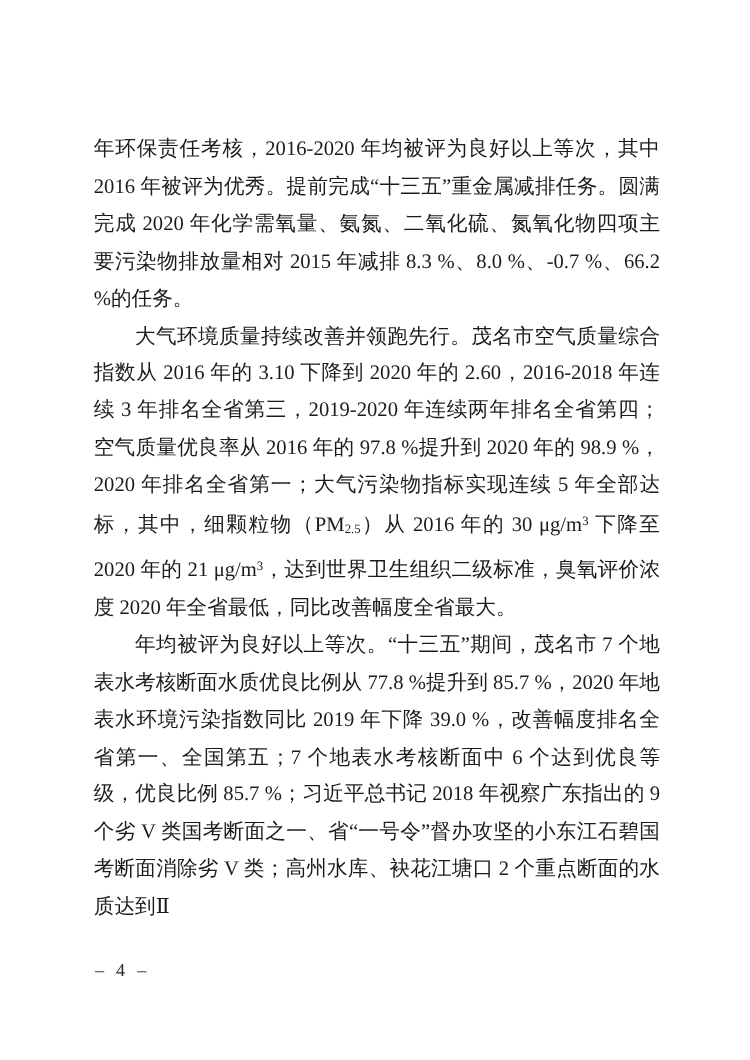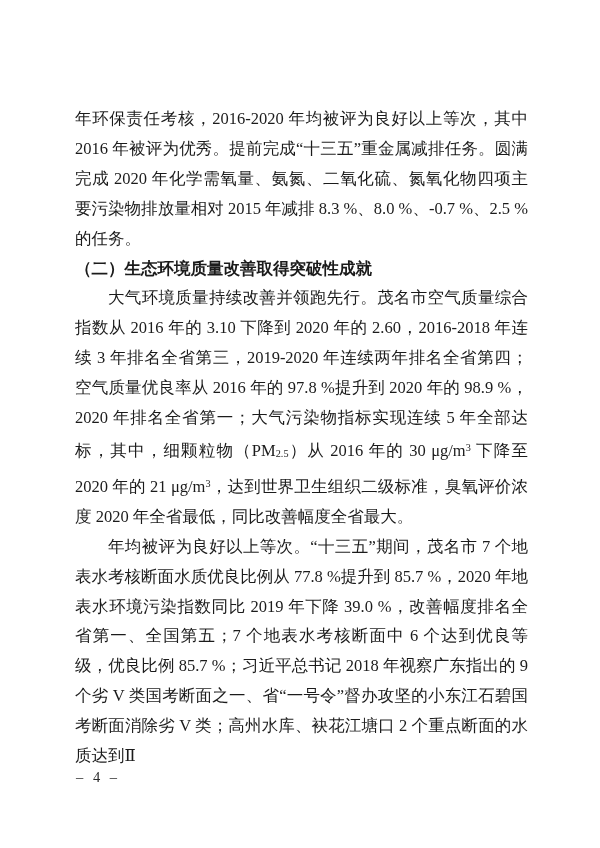--- a/index.html
+++ b/index.html
@@ -48,23 +48,22 @@
     color: #2a2a2a;
   }
 </style>
 </head>
 <body>
 
 <div class="page">
 
   <div class="body-text">
 
-    <p class="para"><span>年环保责任考核，2016-2020 年均被评为良好以上等次，其中 2016 年被评为优秀。提前完成“十三五”重金属减排任务。圆满完成 2020 年化学需氧量、氨氮、二氧化硫、氮氧化物四项主要污染物排放量相对 2015 年减排 8.3 %、8.0 %、-0.7 %、2.5 %的任务。</span></p>
+    <p class="para"><span>年环保责任考核，2016-2020 年均被评为良好以上等次，其中 2016 年被评为优秀。提前完成“十三五”重金属减排任务。圆满完成 2020 年化学需氧量、氨氮、二氧化硫、氮氧化物四项主要污染物排放量相对 2015 年减排 8.3 %、8.0 %、-0.7 %、66.2 %的任务。</span></p>
 
-    <div class="heading">（二）生态环境质量改善取得突破性成就</div>
 
     <p class="para indent"><span class="lead">大气环境质量持续改善并领跑先行。</span><span>茂名市空气质量综合指数从 2016 年的 3.10 下降到 2020 年的 2.60，2016-2018 年连续 3 年排名全省第三，2019-2020 年连续两年排名全省第四；空气质量优良率从 2016 年的 97.8 %提升到 2020 年的 98.9 %，2020 年排名全省第一；大气污染物指标实现连续 5 年全部达标，其中，细颗粒物（PM</span><sub class="small">2.5</sub><span>）从 2016 年的 30 μg/m</span><sup class="small">3</sup><span> 下降至 2020 年的 21 μg/m</span><sup class="small">3</sup><span>，达到世界卫生组织二级标准，臭氧评价浓度 2020 年全省最低，同比改善幅度全省最大。</span></p>
 
     <p class="para indent"><span class="lead">年均被评为良好以上等次。</span><span>“十三五”期间，茂名市 7 个地表水考核断面水质优良比例从 77.8 %提升到 85.7 %，2020 年地表水环境污染指数同比 2019 年下降 39.0 %，改善幅度排名全省第一、全国第五；7 个地表水考核断面中 6 个达到优良等级，优良比例 85.7 %；习近平总书记 2018 年视察广东指出的 9 个劣 V 类国考断面之一、省“一号令”督办攻坚的小东江石碧国考断面消除劣 V 类；高州水库、袂花江塘口 2 个重点断面的水质达到Ⅱ</span></p>
 
   </div>
 
   <div class="footer">– 4 –</div>
 
 </div>

